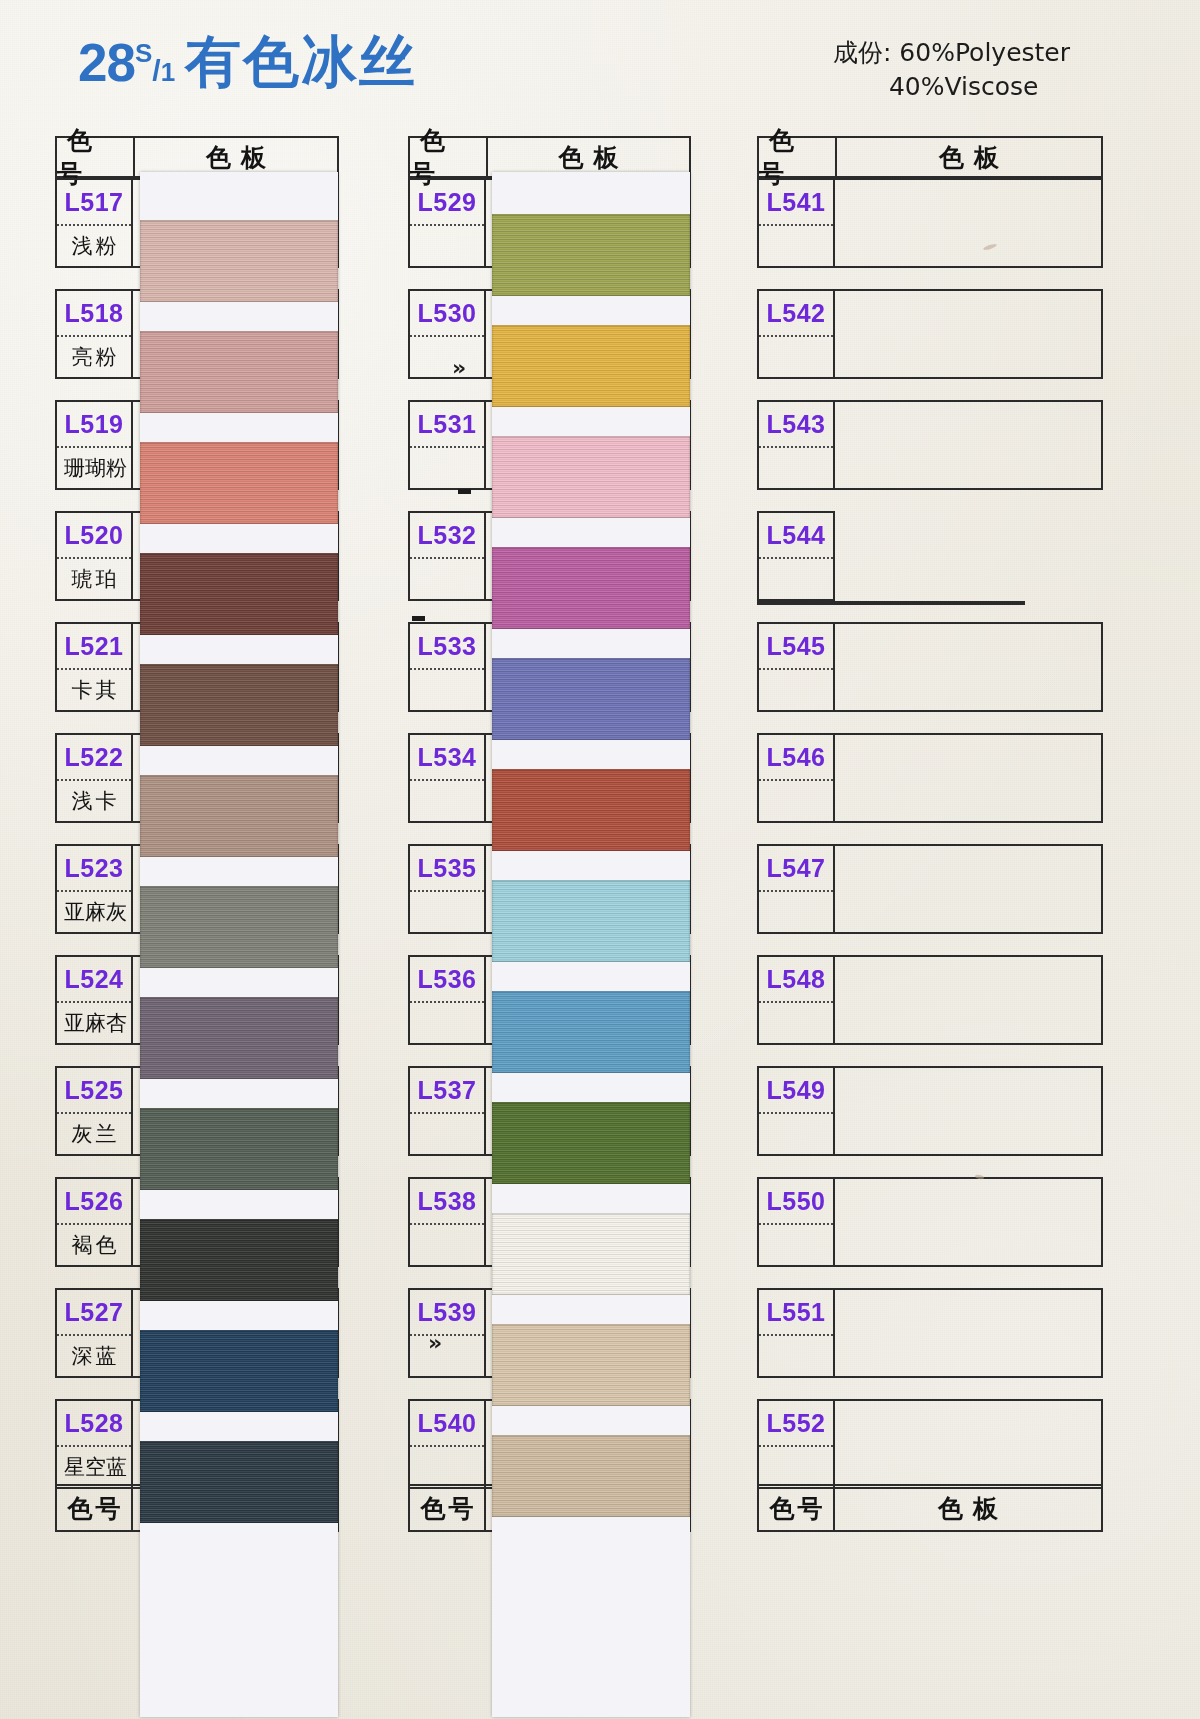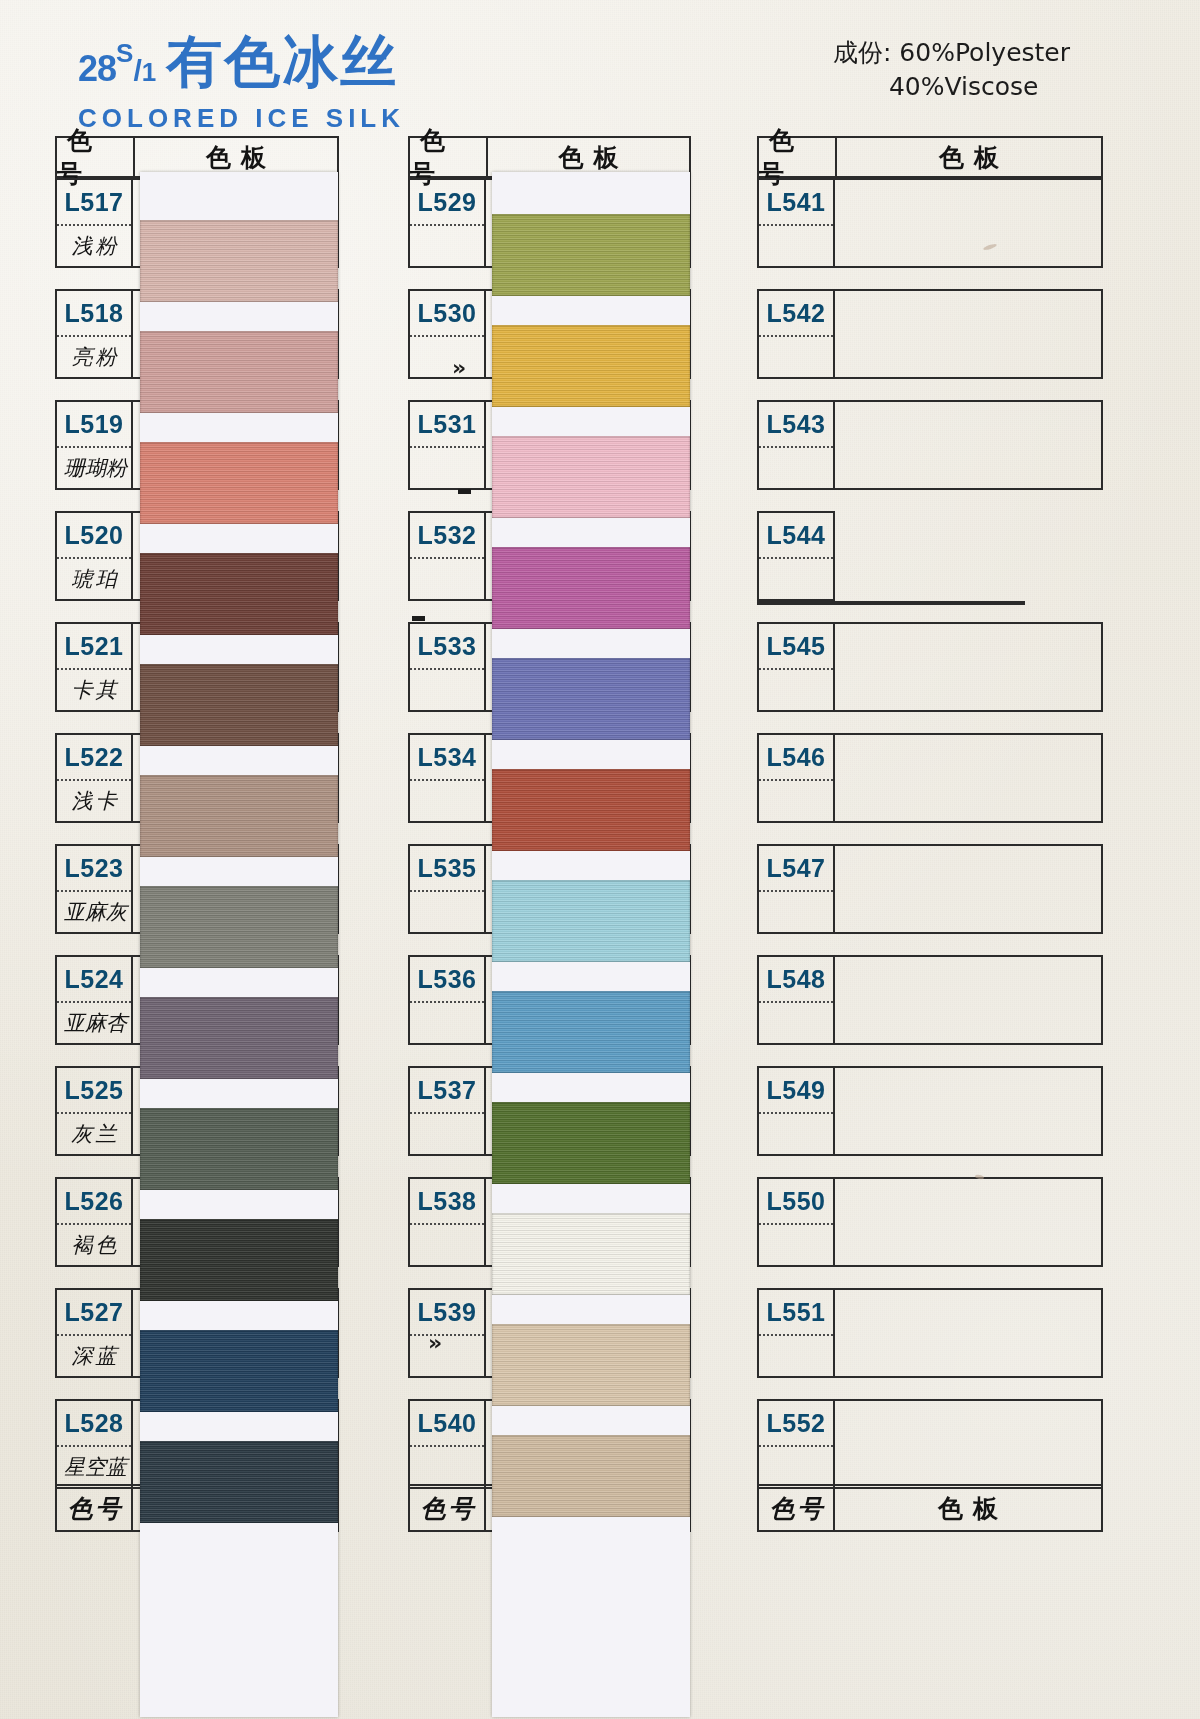--- a/index.html
+++ b/index.html
@@ -22,21 +22,21 @@
     pointer-events:none;
   }
 
   
   #header{position:absolute;left:0;top:0;width:1200px;height:120px;}
   #brand-block{position:absolute;left:78px;top:24px;}
   #brand-line1{
     color:#2f72c4;font-weight:bold;white-space:nowrap;
     font-size:53px;line-height:58px;letter-spacing:0px;
   }
-  #brand-count{font-size:36px;letter-spacing:-1px;}
+  #brand-count{font-size:53px;letter-spacing:-1px;}
   .sup-s{font-size:26px;vertical-align:super;}
   .frac{font-size:30px;}
   .sub-1{font-size:26px;}
   #brand-cn{font-size:56px;letter-spacing:2px;margin-left:10px;
     font-family:"DejaVu Sans","Liberation Sans",sans-serif;}
   #brand-line2{
     color:#2f72c4;font-weight:bold;font-size:26px;letter-spacing:5px;
     text-align:right;margin-top:2px;padding-right:2px;
   }
   #composition{
@@ -69,29 +69,28 @@
   
   .row{display:flex;box-sizing:border-box;}
   .code-box{
     width:78px;box-sizing:border-box;
     border:2px solid #2b2b2b;
     display:flex;flex-direction:column;
     background:transparent;
   }
   .code-val{
     height:44px;display:flex;align-items:center;justify-content:center;
-    font-size:25px;font-weight:bold;color:#0c4a6e;letter-spacing:.5px;
+    font-size:25px;font-weight:bold;color:#6d28d9;letter-spacing:.5px;
     border-bottom:2px dotted #4a4a4a;
   }
   .code-name{
     height:40px;display:flex;align-items:center;justify-content:center;
     font-family:"DejaVu Sans","Liberation Sans",sans-serif;
     font-size:21px;color:#141414;letter-spacing:3px;text-indent:3px;
     white-space:nowrap;
-    font-style:italic;
   }
   .swatch-box{
     flex:1;box-sizing:border-box;
     border:2px solid #2b2b2b;border-left:0;
   }
 
   
   .yarn-strip{
     position:absolute;width:198px;
     background:#f4f3f8;
@@ -121,21 +120,20 @@
 </head>
 <body>
 
 <div id="paper-texture"></div>
 
 <div id="header">
   <div id="brand-block">
     <div id="brand-line1">
       <span id="brand-count">28</span><span class="sup-s">S</span><span class="frac">/</span><span class="sub-1">1</span><span id="brand-cn">有色冰丝</span>
     </div>
-    <div id="brand-line2">COLORED ICE SILK</div>
   </div>
 
   <div id="composition">
     <div>
       <span>成份:</span>
       <span>60%Polyester</span>
     </div>
     <div style="padding-left:56px">40%Viscose</div>
   </div>
 </div>

